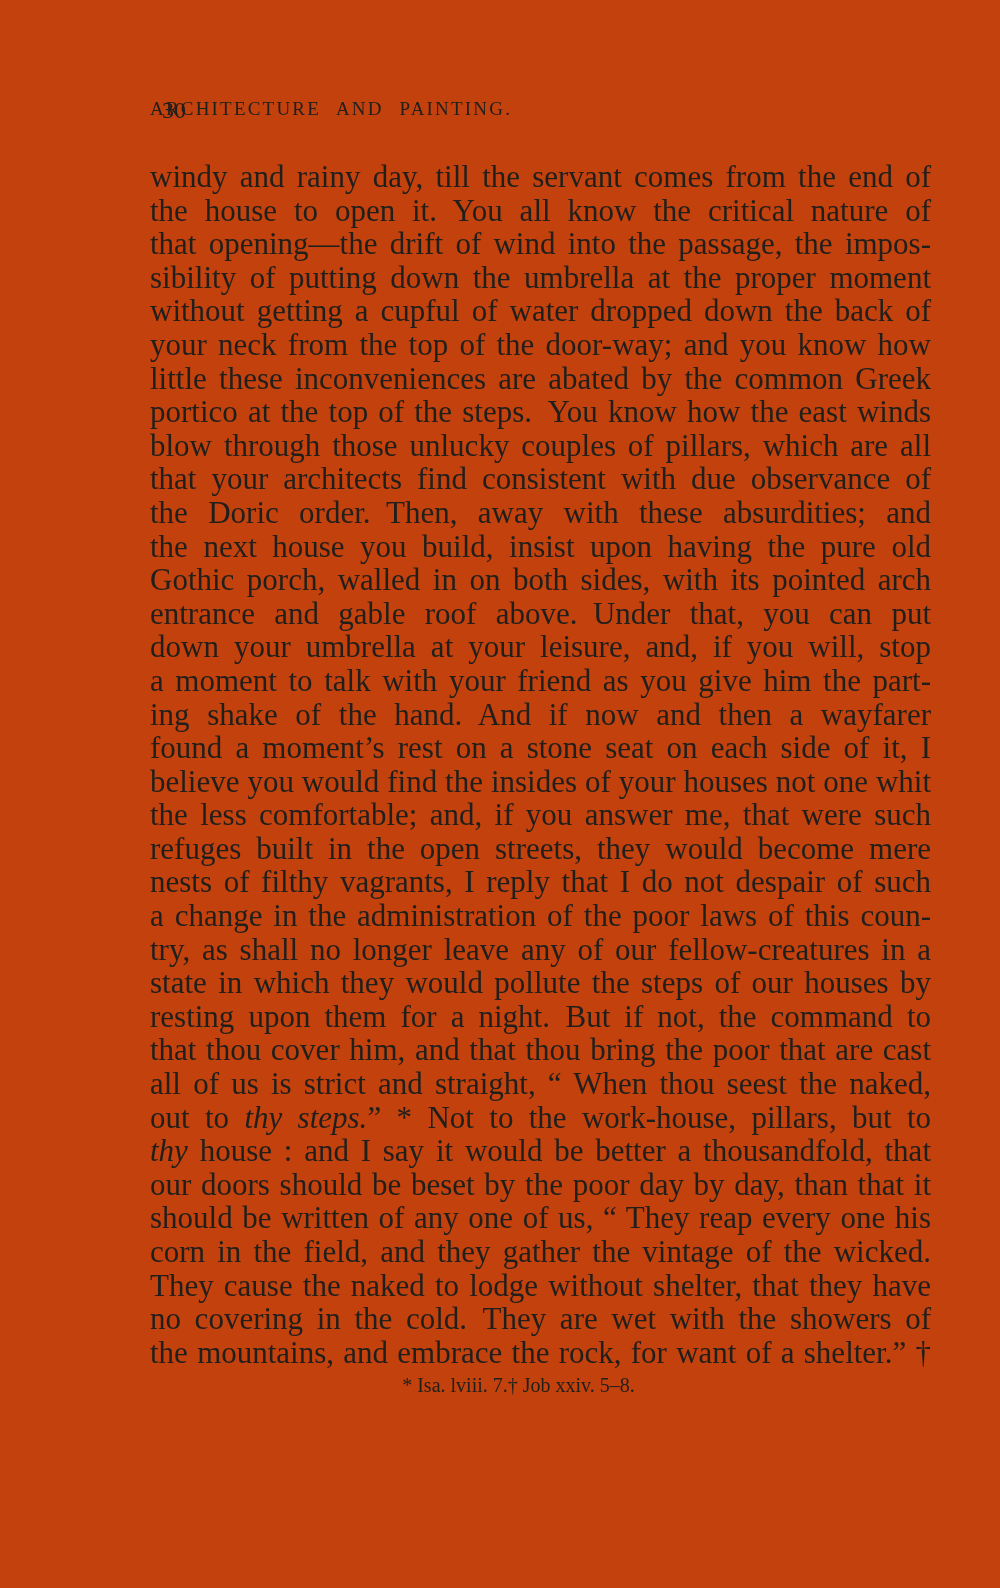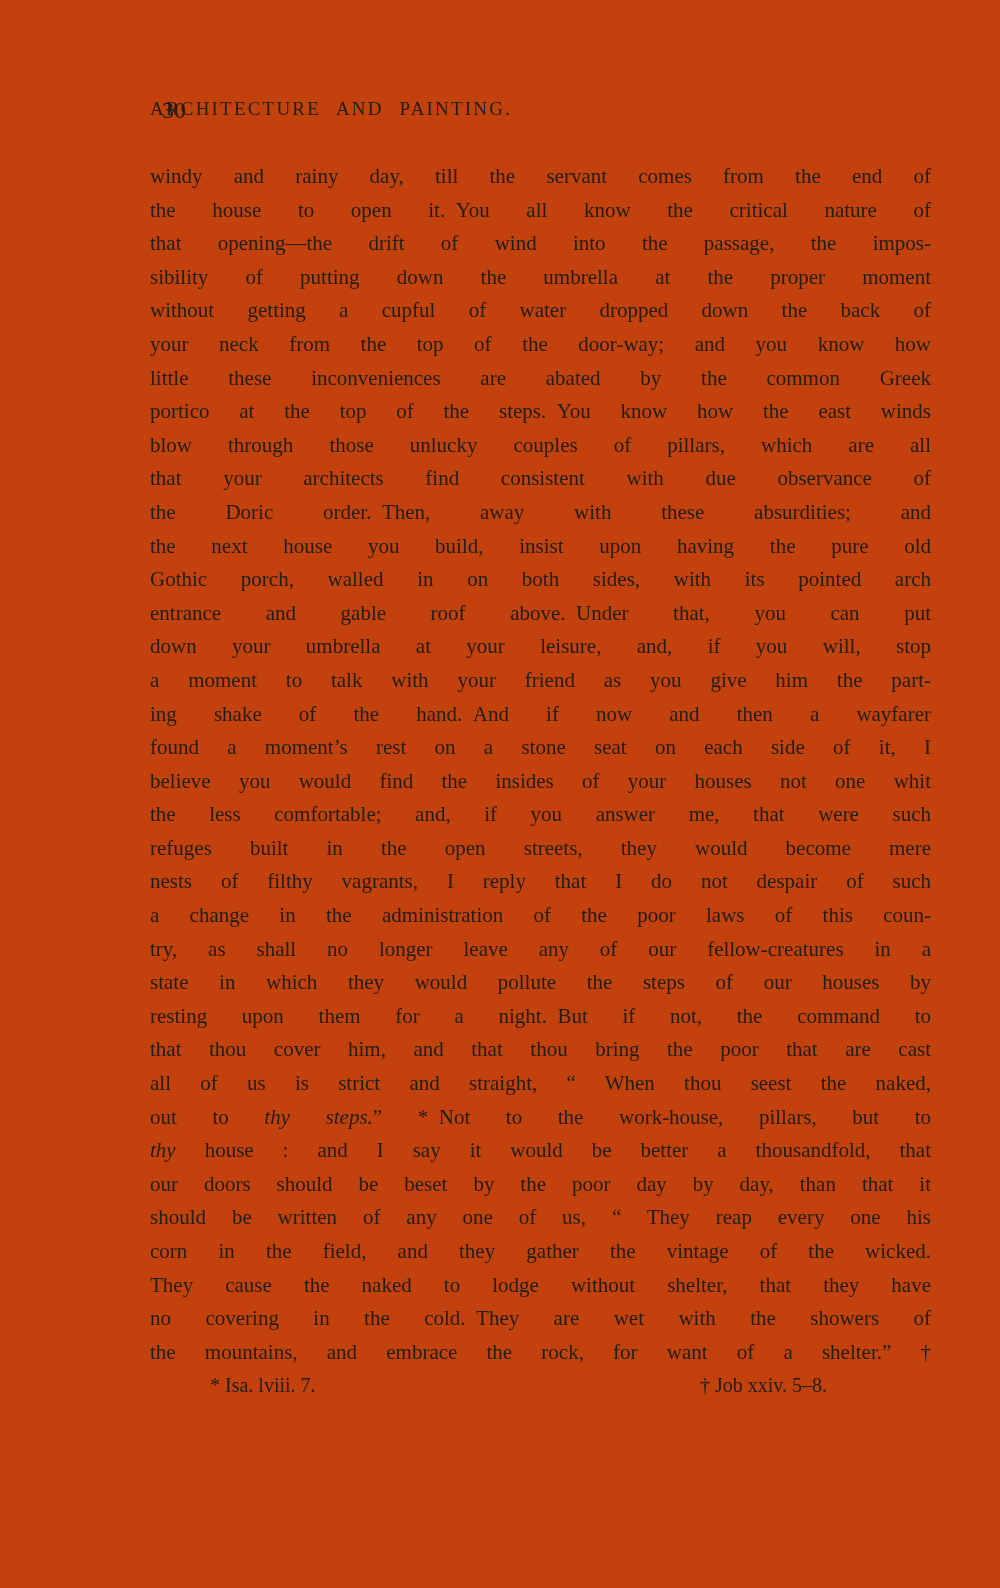--- a/index.html
+++ b/index.html
@@ -39,36 +39,36 @@
     display: block;
     font-size: 19px;
     line-height: 26px;
     letter-spacing: 2.2px;
     word-spacing: 9px;
   }
   .body-text {
     margin-top: 34px;
   }
   .line {
-    font-size: 21px;
+    font-size: 31px;
     line-height: 33.6px;
     text-align: justify;
     text-align-last: justify;
     white-space: normal;
   }
   .line .it {
     font-style: italic;
   }
   .footnote-row {
     position: absolute;
     top: 1372px;
     left: 0;
     width: 781px;
     display: flex;
-    justify-content: space-between;
+    justify-content: center;
     font-size: 20px;
     line-height: 26px;
   }
   .fn-left  { margin-left: 60px; }
   .fn-right { margin-right: 104px; }
 </style>
 </head>
 <body>
 
 <div class="page">

